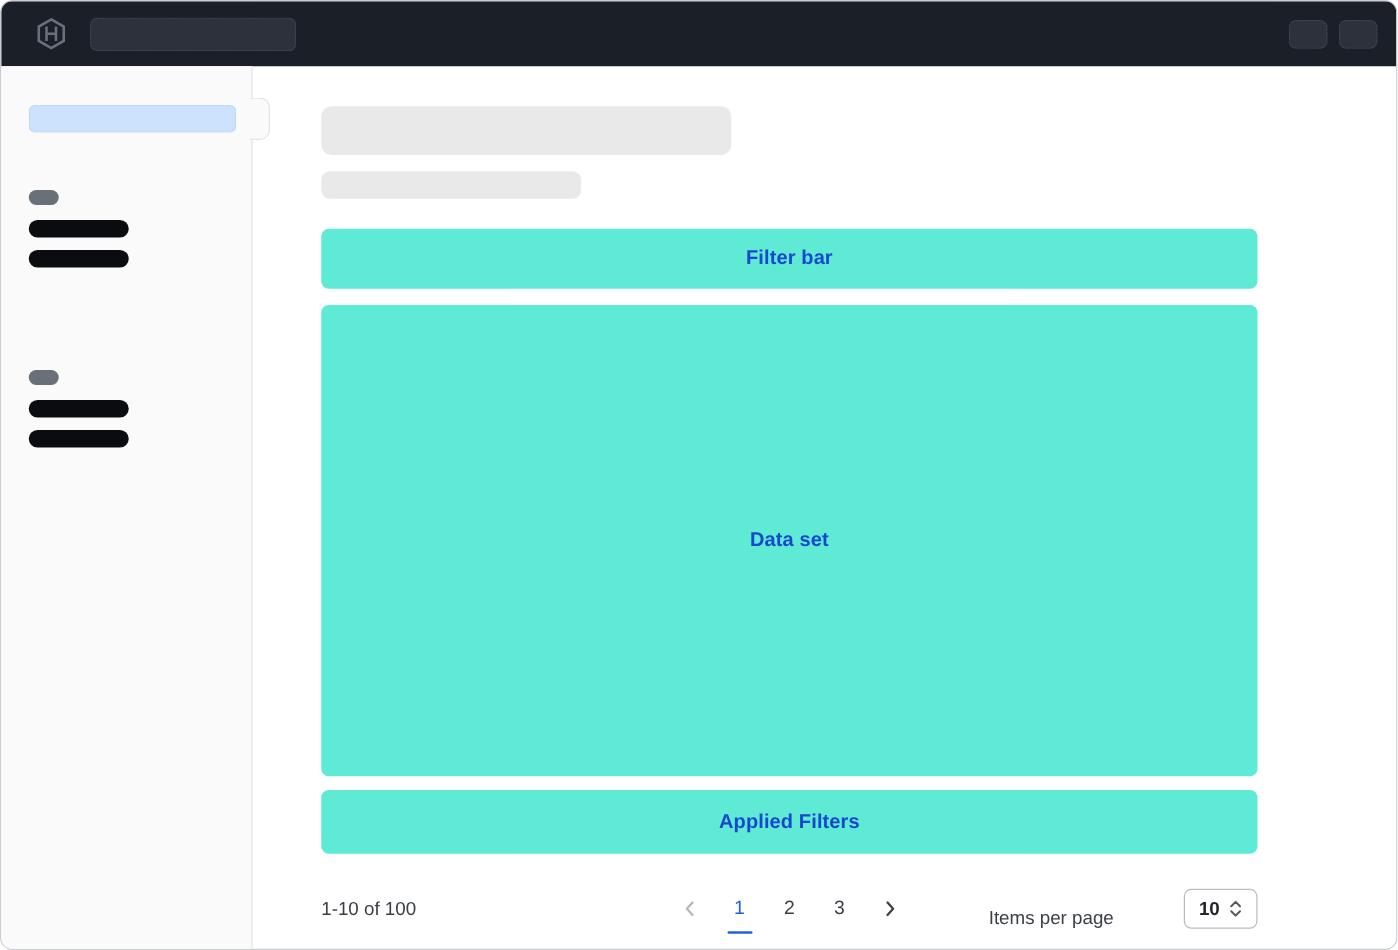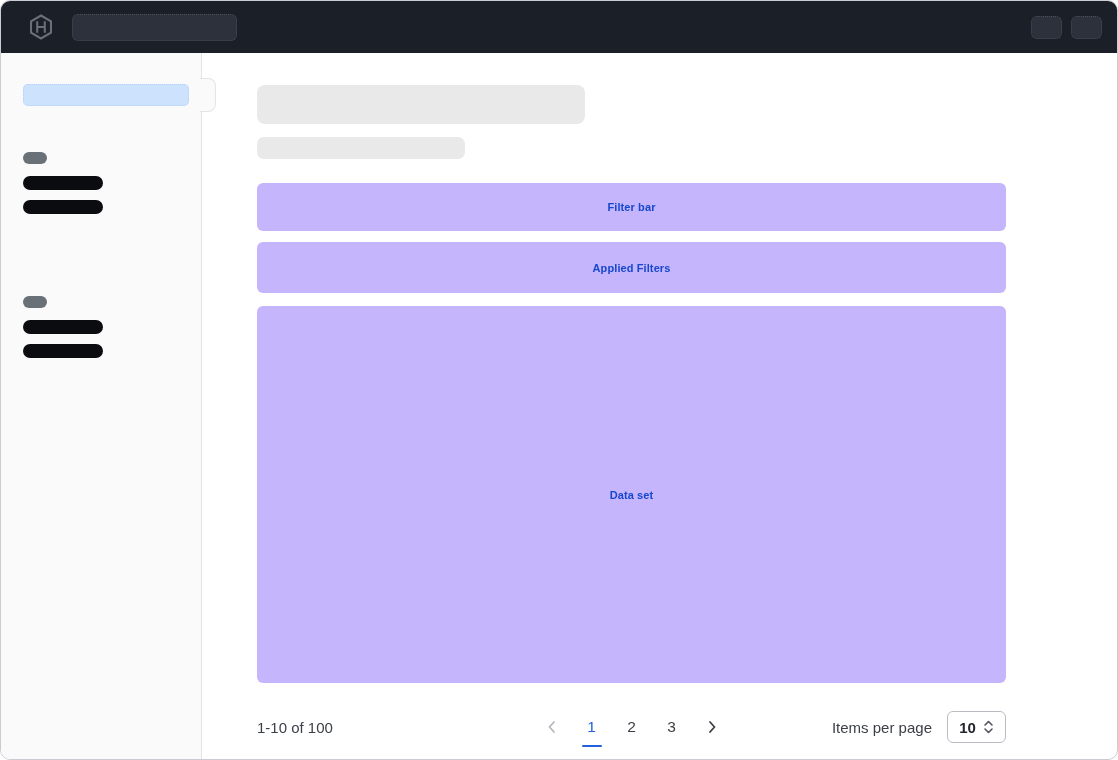--- a/index.html
+++ b/index.html
@@ -40,23 +40,23 @@
   .g1-pill{ margin-top:46px; }
   .g2-pill{ margin-top:82px; }
   .sk-bar-a{ margin-top:12px; }
   .sk-bar-b{ margin-top:10px; }
   
   .main{ flex:1; padding-left:55px; }
   .content-inner{ width:749px; }
   .sk-title{ width:328px; height:39px; margin-top:32px; background:#e9e9ea; border-radius:8px; }
   .sk-subtitle{ width:208px; height:22px; margin-top:13px; background:#e9e9ea; border-radius:7px; }
   .ph-section{
-    background:#c4b5fd; border-radius:6px; display:flex;
+    background:#5eead4; border-radius:6px; display:flex;
     align-items:center; justify-content:center;
-    color:#1747cd; font-weight:700; font-size:11px; letter-spacing:0.1px;
+    color:#1747cd; font-weight:700; font-size:16px; letter-spacing:0.1px;
   }
   .ph-filter-bar{ height:48px; margin-top:24px; }
   .ph-applied{ height:51px; margin-top:11px; }
   .ph-dataset{ height:377px; margin-top:13px; }
   
   .pagination{
     margin-top:22px; height:44px; display:flex; align-items:center; position:relative;
     color:#3b3f46; font-size:15px;
   }
   .range-text{ color:#3b3f46; }
@@ -68,21 +68,21 @@
     width:24px; height:28px; display:flex; align-items:center; justify-content:center;
     cursor:pointer; background:none; border:none; font-size:15.5px; color:#3b3f46;
     font-family:"Liberation Sans", sans-serif;
   }
   .pager-prev{ color:#b4b8be; cursor:default; }
   .page.active{ color:#2160e0; position:relative; }
   .page.active::after{
     content:""; position:absolute; bottom:-6px; left:50%; transform:translateX(-50%);
     width:20px; height:2px; background:#2160e0; border-radius:1px;
   }
-  .per-page{ margin-left:auto; display:flex; align-items:center; }
+  .per-page{ margin-left:auto; display:flex; align-items:flex-end;gap:41px; }
   .per-page-label{ margin-right:15px; }
   .page-size-select{
     width:59px; height:32px; border:1px solid #b9bcc3; border-radius:6px;
     background:#ffffff; display:flex; align-items:center; justify-content:center;
     gap:7px; cursor:pointer; font-size:15px; color:#22252b;font-weight:bold;
   }
   .caret{ color:#53575e; }
 </style>
 </head>
 <body>
@@ -122,26 +122,26 @@
     <main class="main">
       <div class="content-inner">
 
         <div class="sk-title"></div>
         <div class="sk-subtitle"></div>
 
         <div class="ph-section ph-filter-bar">
           <span>Filter bar</span>
         </div>
 
+        <div class="ph-section ph-dataset">
+          <span>Data set</span>
+        </div>
+
         <div class="ph-section ph-applied">
           <span>Applied Filters</span>
-        </div>
-
-        <div class="ph-section ph-dataset">
-          <span>Data set</span>
         </div>
 
         <div class="pagination">
           <span class="range-text">1-10 of 100</span>
 
           <nav class="pager">
             <button class="pager-item pager-prev">
               <svg width="16" height="16" viewBox="0 0 16 16" fill="none" stroke="currentColor" stroke-width="1.8" stroke-linecap="round" stroke-linejoin="round">
                   <path d="M10 3 L5.5 8 L10 13"></path>
                 </svg>

